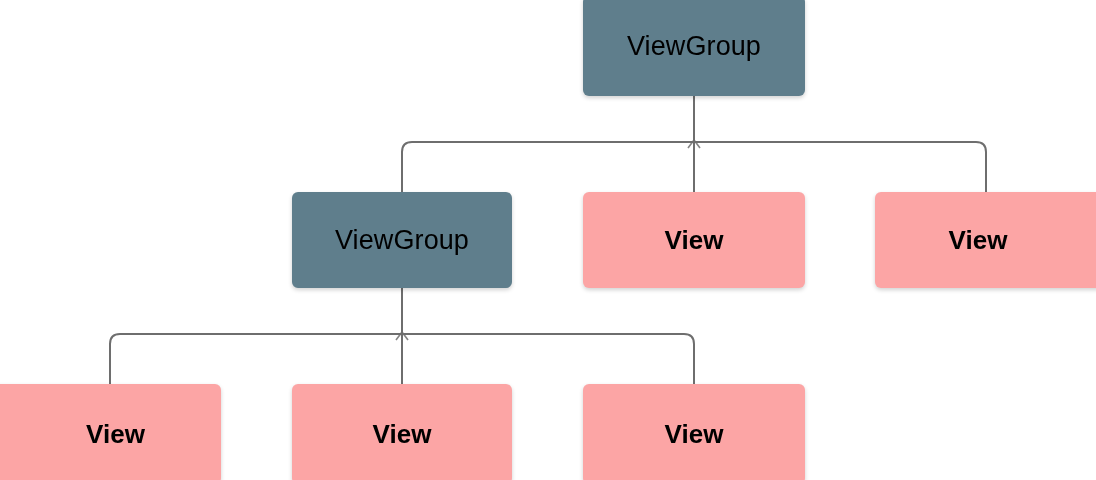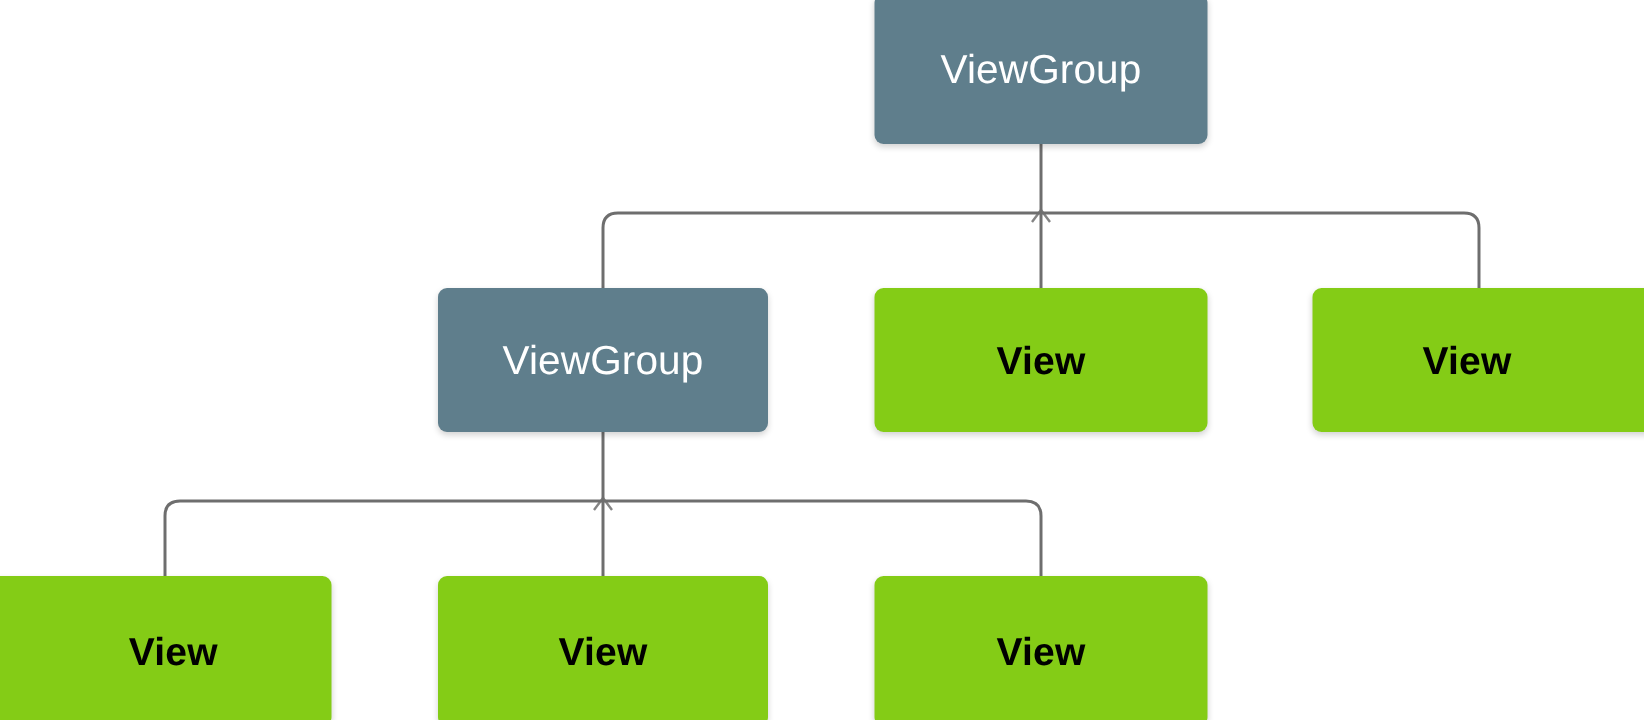--- a/index.html
+++ b/index.html
@@ -37,25 +37,25 @@
     font-size: 27px;
     font-weight: bold;
     letter-spacing: 0.1px;
     line-height: 1;
     white-space: nowrap;
   }
   .node.viewgroup {
     background: #5f7e8c;
   }
   .node.viewgroup .node-label {
-    color: #ffffff;
+    color: #000000;
     font-weight: normal;
   }
   .node.view {
-    background: #84cc16;
+    background: #fca5a5;
     justify-content: center;
   }
   .node.view .node-label {
     color: #000000;
     font-weight: bold;
     font-size: 26px;
   }
 </style>
 </head>
 <body>

